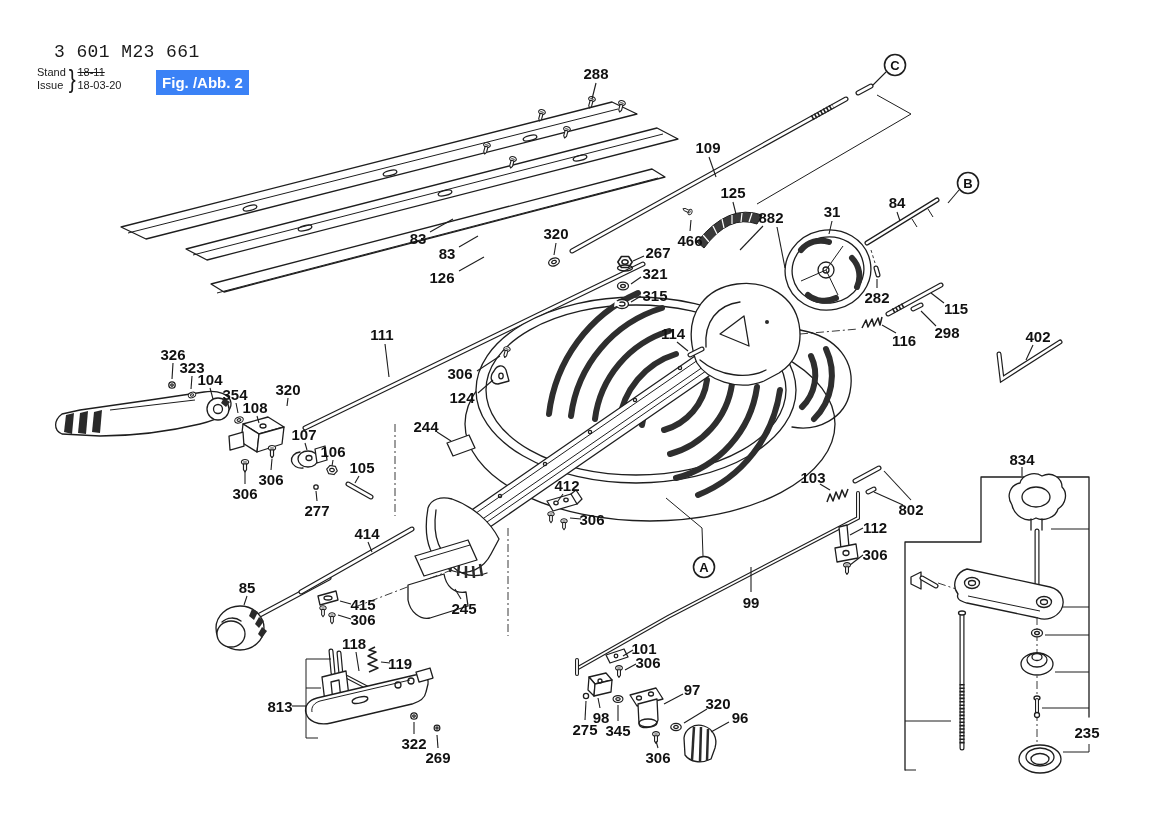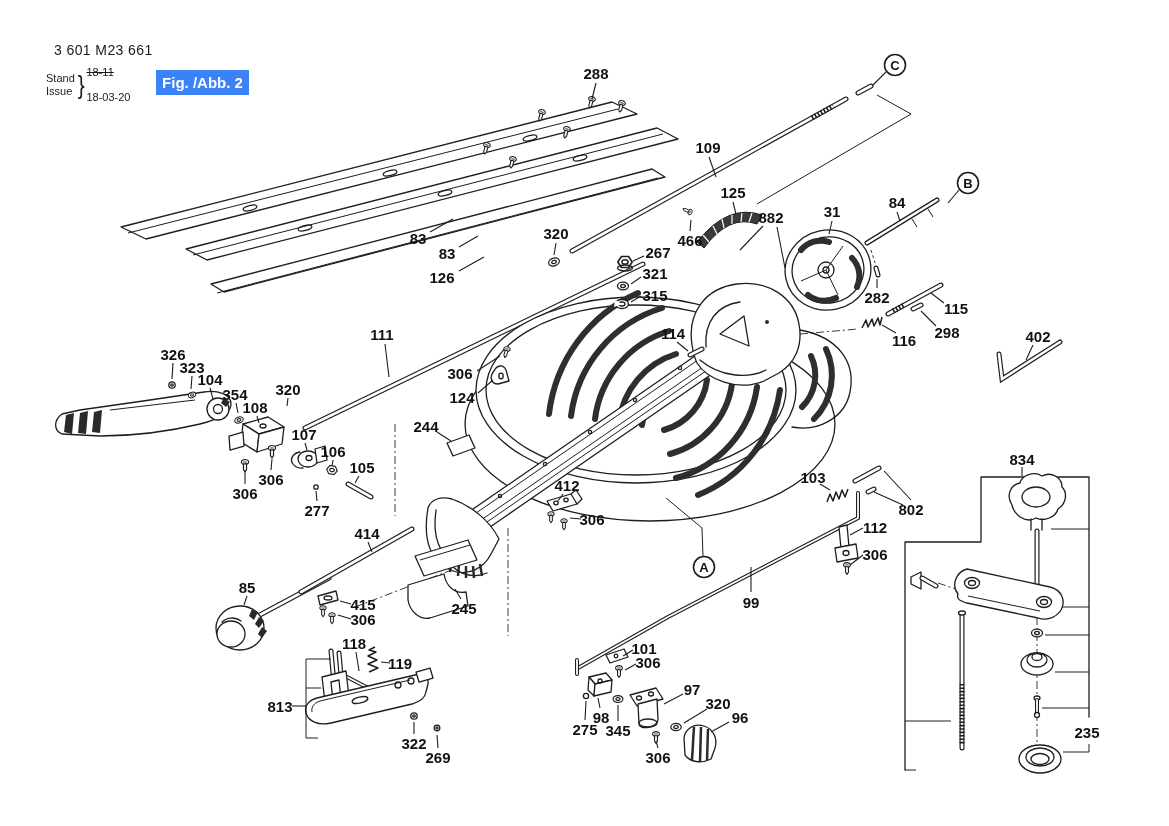--- a/index.html
+++ b/index.html
@@ -20,25 +20,25 @@
   .dsh{fill:none;stroke:#3a3a3a;stroke-width:1;stroke-dasharray:3 2.5;}
   .slot{fill:none;stroke:#2e2e2e;stroke-width:6;stroke-linecap:round;}
   .ink{fill:#2a2a2a;stroke:none;}
   .band{fill:#3a3a3a;stroke:#1e1e1e;stroke-width:1;}
   .wtick{stroke:#ffffff;stroke-width:1.2;fill:none;}
   .plbl{font:700 15px "Liberation Sans",sans-serif;fill:#111;text-anchor:middle;dominant-baseline:central;}
   .rlet{font:700 13px "Liberation Sans",sans-serif;fill:#111;text-anchor:middle;dominant-baseline:central;}
   .ldr{fill:none;stroke:#1e1e1e;stroke-width:1.1;}
   .rcirc{fill:#ffffff;stroke:#1e1e1e;stroke-width:1.6;}
   
-  .partnum{position:absolute;left:54px;top:42px;font-size:14px;letter-spacing:.4px;}
-  .revblock{position:absolute;left:46px;top:66px;font-size:11px;line-height:13px;display:flex;align-items:center;}
+  .partnum{position:absolute;left:54px;top:42px;font-size:18px;letter-spacing:.4px;font-family:Liberation Mono, monospace;}
+  .revblock{position:absolute;left:37px;top:66px;font-size:11px;line-height:13px;display:flex;align-items:center;}
   .revlabels{display:flex;flex-direction:column;}
   .brace{font-size:26px;font-weight:400;margin:0 1px 0 2px;transform:scaleX(.8);}
-  .revvals{display:flex;flex-direction:column;gap:12px;}
+  .revvals{display:flex;flex-direction:column;}
   .struck{text-decoration:line-through;}
   .figbox{position:absolute;left:156px;top:70px;width:93px;height:25px;background:#3b82f6;color:#fff;
           font-size:15px;font-weight:700;display:flex;align-items:center;justify-content:center;}
   .footer{position:absolute;left:54px;top:719px;font-size:11.5px;line-height:15.5px;color:#222;}
 </style>
 </head>
 <body>
 
 <div class="stage">
 

